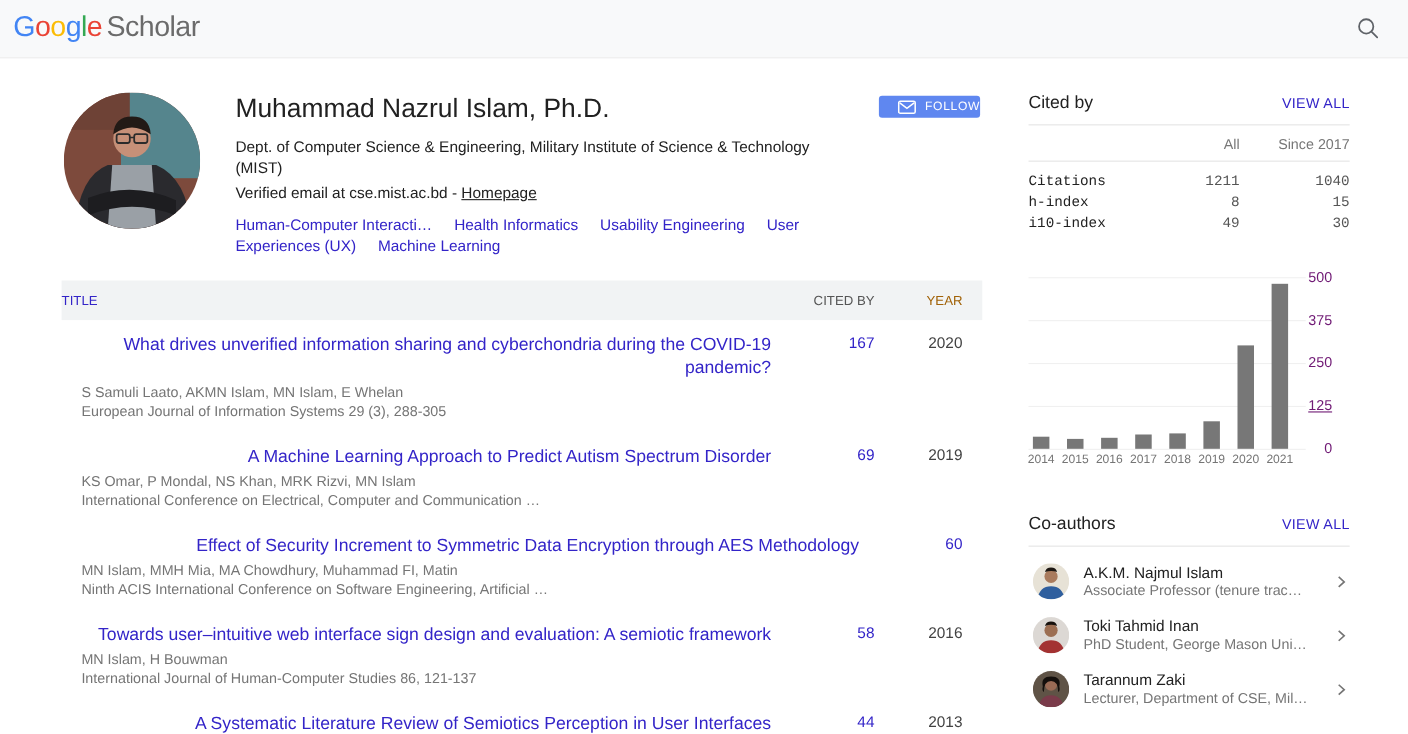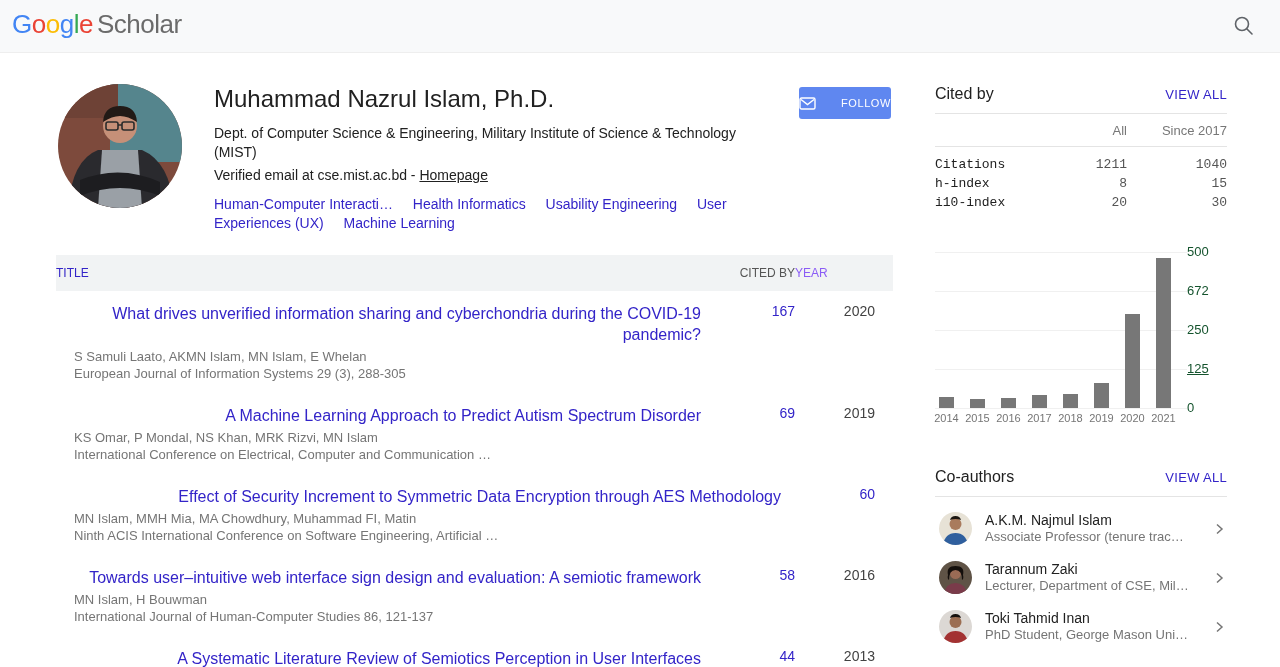--- a/index.html
+++ b/index.html
@@ -17,31 +17,31 @@
   
   .photo { position:absolute; left:58px; top:84px; width:124px; height:124px; border-radius:50%; overflow:hidden; }
   .info { position:absolute; left:214px; top:84px; width:565px; }
   .name { font-size:24px; color:#212121; line-height:30px; }
   .affil { margin-top:10px; font-size:14px; line-height:19px; color:#212121; }
   .verified { margin-top:4px; font-size:14px; line-height:19px; color:#212121; }
   .verified .home { text-decoration:underline; cursor:pointer; }
   .interests { margin-top:10px; font-size:14px; line-height:19px; }
   .interests span { margin-right:16px; cursor:pointer; }
   .link { color:#3324c8; }
-  .follow-btn { position:absolute; left:799px; top:87px; width:92px; height:32px;
+  .follow-btn { position:absolute; left:799px; top:87px; width:92px; height:20px;
     background:#5f87f0; border:none; border-radius:3px; color:#fff; font-size:11px;
-    letter-spacing:0.6px; display:flex; align-items:center; justify-content:space-between; gap:8px; cursor:pointer; }
+    letter-spacing:0.6px; display:flex; align-items:center; justify-content:flex-end; gap:8px; cursor:pointer; }
 
   
   .pubs { position:absolute; left:56px; top:255px; width:837px; }
   .pub-head { display:flex; align-items:center; height:36px; background:#f1f3f4;
     font-size:12px; padding-right:18px; }
   .pub-head .c-title { flex:1; color:#3324c8; cursor:pointer; }
   .pub-head .c-cited { width:70px; text-align:right; color:#555; }
-  .pub-head .c-year { width:80px; color:#8b5cf6; cursor:pointer; }
+  .pub-head .c-year { width:80px; text-align:right; color:#a16207; cursor:pointer; }
   .pub-row { display:flex; padding:12px 18px 11px 18px; }
   .pub-main { flex:1; padding-right:24px; }
   .pub-title { font-size:16px; line-height:21px; color:#3324c8; cursor:pointer;text-align:right; }
   .pub-authors,.pub-venue { font-size:13px; line-height:17px; color:#757575; }
   .pub-authors { margin-top:3px; }
   .pub-cited { width:70px; text-align:right; font-size:14px; color:#3324c8; cursor:pointer; }
   .pub-year { width:80px; text-align:right; font-size:14px; color:#424242; }
 
   
   .sidebar { position:absolute; left:935px; top:85px; width:292px; }
@@ -58,21 +58,21 @@
   .m-label { flex:1; color:#212121; }
   .m-all { width:80px; text-align:right; color:#555; cursor:pointer; }
   .m-since { width:100px; text-align:right; color:#555; cursor:pointer; }
 
   
   .chart { position:relative; margin-top:40px; height:176px; }
   .plot { position:absolute; left:0; top:0; width:252px; height:156px; }
   .gridline { position:absolute; left:0; width:100%; height:1px; background:#f0f0f0; }
   .bar { position:absolute; width:15px; background:#777777; }
   .xtick { position:absolute; top:160px; width:31px; text-align:center; font-size:11px; color:#757575; }
-  .ytick { position:absolute; right:4px; width:36px; font-size:13px; color:#14532d; }
+  .ytick { position:absolute; right:16px; width:36px; text-align:right; font-size:13px; color:#701a75; }
 
   
   .coauthors { margin-top:40px; }
   .co-row { display:flex; align-items:center; padding:8px 0; cursor:pointer; }
   .co-avatar { width:33px; height:33px; border-radius:50%; overflow:hidden; flex:none; margin-left:4px; }
   .co-text { flex:1; margin-left:13px; min-width:0; }
   .co-name { font-size:14px; color:#212121; line-height:17px; }
   .co-affil { font-size:13px; color:#757575; line-height:16px; white-space:nowrap; }
   .co-chev { flex:none; width:16px; height:16px; }
 </style>
@@ -206,21 +206,21 @@
       <span class="m-all">1211</span>
       <span class="m-since">1040</span>
     </div>
     <div class="m-row">
       <span class="m-label">h-index</span>
       <span class="m-all">8</span>
       <span class="m-since">15</span>
     </div>
     <div class="m-row">
       <span class="m-label">i10-index</span>
-      <span class="m-all">20</span>
+      <span class="m-all">49</span>
       <span class="m-since">30</span>
     </div>
   </div>
 
   <div class="chart">
     <div class="plot">
         <div class="gridline" style="top: 156px;"></div>
         <div class="gridline" style="top: 117px;"></div>
         <div class="gridline" style="top: 78px;"></div>
         <div class="gridline" style="top: 39px;"></div>
@@ -230,21 +230,21 @@
         <div class="bar" style="left: 66px; width: 15px; height: 10.296px; top: 145.704px; background: rgb(119, 119, 119);"></div>
         <div class="bar" style="left: 97px; width: 15px; height: 13.104px; top: 142.896px; background: rgb(119, 119, 119);"></div>
         <div class="bar" style="left: 128px; width: 15px; height: 14.04px; top: 141.96px; background: rgb(119, 119, 119);"></div>
         <div class="bar" style="left: 159px; width: 15px; height: 24.96px; top: 131.04px; background: rgb(119, 119, 119);"></div>
         <div class="bar" style="left: 190px; width: 15px; height: 93.6px; top: 62.4px; background: rgb(119, 119, 119);"></div>
         <div class="bar" style="left: 221px; width: 15px; height: 149.76px; top: 6.24px; background: rgb(119, 119, 119);"></div>
       </div>
   <div class="ytick" style="top: 148px;">0</div>
       <div class="ytick" style="top: 109px; text-decoration: underline;">125</div>
       <div class="ytick" style="top: 70px;">250</div>
-      <div class="ytick" style="top: 31px;">672</div>
+      <div class="ytick" style="top: 31px;">375</div>
       <div class="ytick" style="top: -8px;">500</div>
       <div class="xtick" style="left: -4px;">2014</div>
       <div class="xtick" style="left: 27px;">2015</div>
       <div class="xtick" style="left: 58px;">2016</div>
       <div class="xtick" style="left: 89px;">2017</div>
       <div class="xtick" style="left: 120px;">2018</div>
       <div class="xtick" style="left: 151px;">2019</div>
       <div class="xtick" style="left: 182px;">2020</div>
       <div class="xtick" style="left: 213px;">2021</div>
     </div>
@@ -272,50 +272,50 @@
       <div class="co-chev">
         <svg width="16" height="16" viewBox="0 0 16 16">
           <path d="M6 3.5 L11 8 L6 12.5" fill="none" stroke="#757575" stroke-width="1.5"></path>
         </svg>
       </div>
     </div>
 
     <div class="co-row">
       <div class="co-avatar">
         <svg width="33" height="33" viewBox="0 0 33 33">
+          <rect width="33" height="33" fill="#dcd8d4"></rect>
+          <circle cx="16.5" cy="12" r="6" fill="#9c6e52"></circle>
+          <path d="M4 33 Q6 21 16.5 21 Q27 21 29 33 Z" fill="#a33232"></path>
+          <path d="M11 8 Q12 4 16.5 4 Q21 4 22 8 Q16.5 6 11 8 Z" fill="#16110d"></path>
+        </svg>
+      </div>
+      <div class="co-text">
+        <div class="co-name">Toki Tahmid Inan</div>
+        <div class="co-affil">PhD Student, George Mason Uni…</div>
+      </div>
+      <div class="co-chev">
+        <svg width="16" height="16" viewBox="0 0 16 16">
+          <path d="M6 3.5 L11 8 L6 12.5" fill="none" stroke="#757575" stroke-width="1.5"></path>
+        </svg>
+      </div>
+    </div>
+
+    <div class="co-row">
+      <div class="co-avatar">
+        <svg width="33" height="33" viewBox="0 0 33 33">
           <rect width="33" height="33" fill="#5f5346"></rect>
           <circle cx="16.5" cy="12.5" r="5.5" fill="#9a6b55"></circle>
           <path d="M9 14 Q7 5 16.5 5 Q26 5 24 14 Q25 18 23 19 Q23 9 16.5 9 Q10 9 10 19 Q8 18 9 14 Z" fill="#140f0c"></path>
           <path d="M5 33 Q7 22 16.5 22 Q26 22 28 33 Z" fill="#7a3b4a"></path>
         </svg>
       </div>
       <div class="co-text">
         <div class="co-name">Tarannum Zaki</div>
         <div class="co-affil">Lecturer, Department of CSE, Mil…</div>
       </div>
       <div class="co-chev">
         <svg width="16" height="16" viewBox="0 0 16 16">
           <path d="M6 3.5 L11 8 L6 12.5" fill="none" stroke="#757575" stroke-width="1.5"></path>
         </svg>
       </div>
     </div>
-
-    <div class="co-row">
-      <div class="co-avatar">
-        <svg width="33" height="33" viewBox="0 0 33 33">
-          <rect width="33" height="33" fill="#dcd8d4"></rect>
-          <circle cx="16.5" cy="12" r="6" fill="#9c6e52"></circle>
-          <path d="M4 33 Q6 21 16.5 21 Q27 21 29 33 Z" fill="#a33232"></path>
-          <path d="M11 8 Q12 4 16.5 4 Q21 4 22 8 Q16.5 6 11 8 Z" fill="#16110d"></path>
-        </svg>
-      </div>
-      <div class="co-text">
-        <div class="co-name">Toki Tahmid Inan</div>
-        <div class="co-affil">PhD Student, George Mason Uni…</div>
-      </div>
-      <div class="co-chev">
-        <svg width="16" height="16" viewBox="0 0 16 16">
-          <path d="M6 3.5 L11 8 L6 12.5" fill="none" stroke="#757575" stroke-width="1.5"></path>
-        </svg>
-      </div>
-    </div>
   </div>
 </div>
 
 </body></html>

